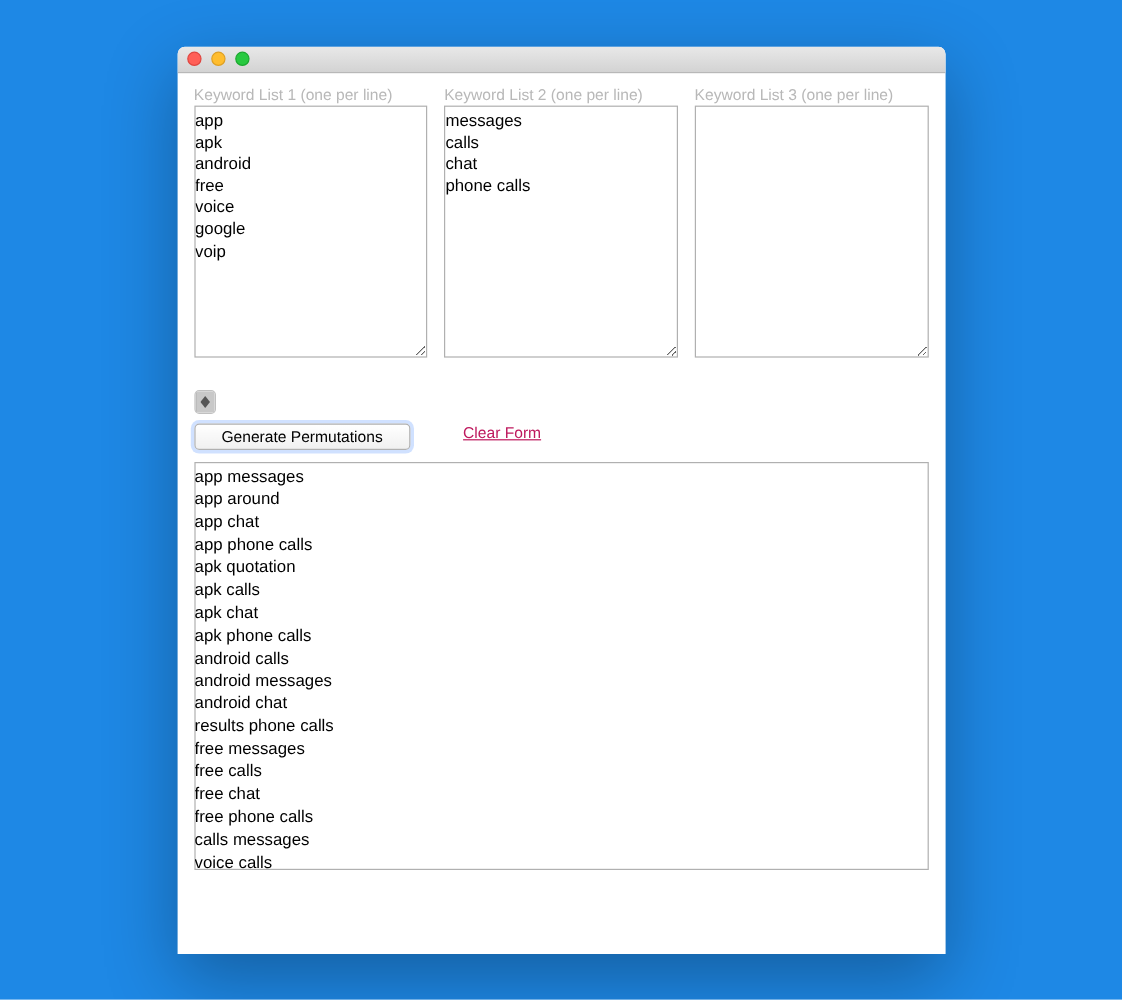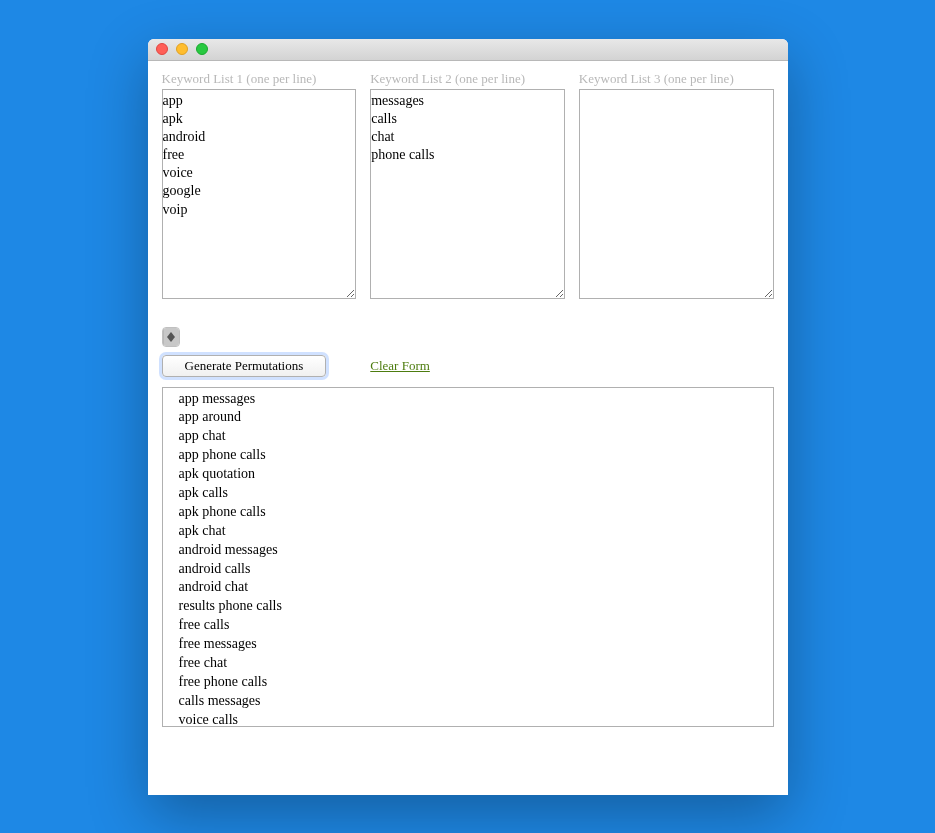--- a/index.html
+++ b/index.html
@@ -14,21 +14,20 @@
       overflow: hidden;
     }
     .window {
       width: 640px;
       height: 756px;
       background: #ffffff;
       border-radius: 6px 6px 0 0;
       box-shadow: 0 20px 60px rgba(0,0,0,0.3);
       overflow: hidden;
       position: relative;
-      font-family: Liberation Serif, serif;
     }
     .titlebar {
       height: 22px;
       background: linear-gradient(to bottom, #e8e8e8, #d3d3d3);
       border-bottom: 1px solid #b8b8b8;
       display: flex;
       align-items: center;
       padding-left: 8px;
       gap: 8px;
     }
@@ -95,46 +94,45 @@
       display: flex;
       flex-direction: column;
       align-items: center;
       justify-content: center;
       border-left: 1px solid #b8b8b8;
     }
     .select-arrows svg { display: block; }
     .action-row {
       margin-top: 8px;
       display: flex;
-      align-items: center;
       gap: 44px;
     }
     .mac-button {
       border: 1px solid #b0b0b0;
       background: linear-gradient(to bottom, #ffffff, #f0f0f0);
       border-radius: 4px;
       padding: 2px 22px;
       font-size: 13px;
       font-family: inherit;
       cursor: pointer;
       height: 22px;
       box-shadow: 0 0 0 3px rgba(120,170,255,0.35);
     }
     .clear-link {
       font-size: 13px;
-      color: #4d7c0f;
+      color: #be185d;
       text-decoration: underline;
       cursor: pointer;
     }
     .results-wrap {
       margin-top: 10px;
       border: 1px solid #b0b0b0;
       height: 340px;
       overflow-y: scroll;
-      padding: 2px 16px;
+      padding: 2px 0;
       font-size: 14px;
       line-height: 1.35;
     }
     .results-wrap::-webkit-scrollbar { width: 14px; }
     .results-wrap::-webkit-scrollbar-track { background: #fafafa; }
     .results-wrap::-webkit-scrollbar-thumb { background: #c8c8c8; border-radius: 7px; border: 3px solid #fafafa; }
     .result-line { white-space: nowrap; }
   </style>
 </head>
 <body>
@@ -190,28 +188,28 @@
       </div>
     </div>
 
     <div class="results-wrap">
     <div class="result-line">app messages</div>
         <div class="result-line">app around</div>
         <div class="result-line">app chat</div>
         <div class="result-line">app phone calls</div>
         <div class="result-line">apk quotation</div>
         <div class="result-line">apk calls</div>
+        <div class="result-line">apk chat</div>
         <div class="result-line">apk phone calls</div>
-        <div class="result-line">apk chat</div>
+        <div class="result-line">android calls</div>
         <div class="result-line">android messages</div>
-        <div class="result-line">android calls</div>
         <div class="result-line">android chat</div>
         <div class="result-line">results phone calls</div>
+        <div class="result-line">free messages</div>
         <div class="result-line">free calls</div>
-        <div class="result-line">free messages</div>
         <div class="result-line">free chat</div>
         <div class="result-line">free phone calls</div>
         <div class="result-line">calls messages</div>
         <div class="result-line">voice calls</div>
       </div>
 
   </div>
 </div>
 
 </body></html>

